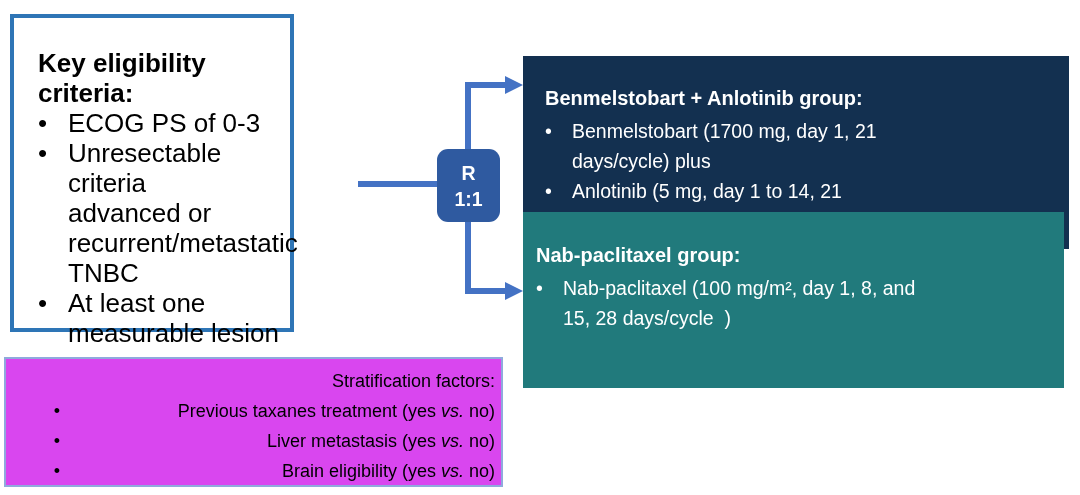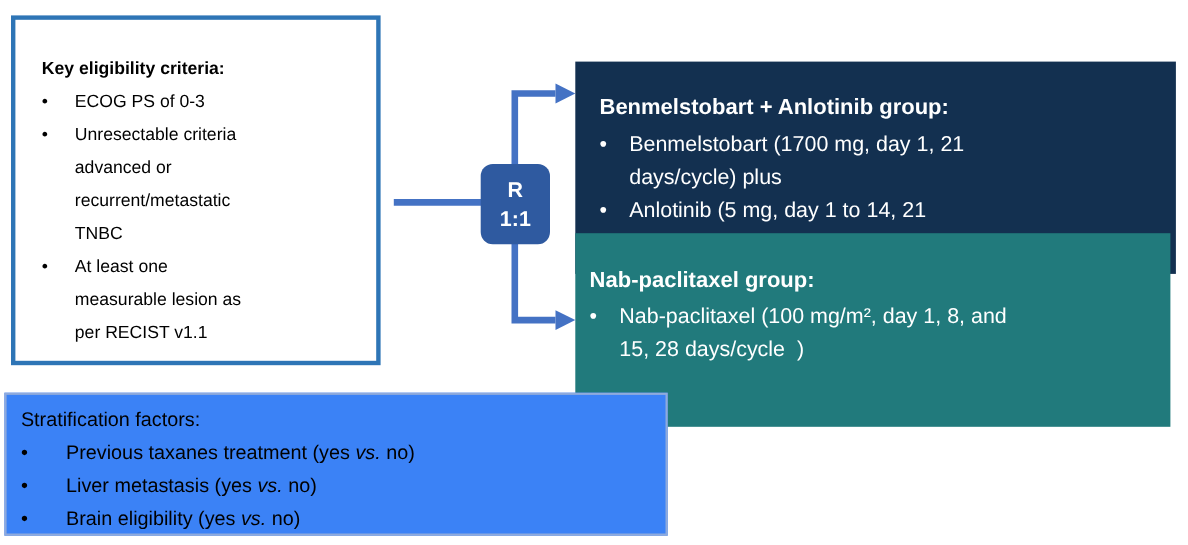--- a/index.html
+++ b/index.html
@@ -9,41 +9,41 @@
     height: 495px;
     background: #ffffff;
     font-family: "Liberation Sans", sans-serif;
     color: #000000;
     overflow: hidden;
   }
   .box { position: absolute; box-sizing: border-box; }
 
   
   .elig-box {
-    left: 10px; top: 14px; width: 336px; height: 318px;
+    left: 10px; top: 14px; width: 284px; height: 318px;
     border: 4px solid #2E75B6;
     background: #ffffff;
     padding: 30px 8px 0 24px;
-    font-size: 16px; line-height: 30px;
+    font-size: 26px; line-height: 30px;
   }
   .elig-box .box-title { font-weight: bold; }
 
   
   .bullet-row { display: flex; align-items: flex-start; }
   .bullet-glyph { flex: 0 0 auto; }
   .elig-box .bullet-glyph { width: 30px; }
   .bullet-text { flex: 1 1 auto; white-space: pre-wrap; }
 
   
   .strat-box {
-    left: 4px; top: 357px; width: 603px; height: 130px;
+    left: 4px; top: 357px; width: 499px; height: 130px;
     border: 2px solid #8FAADC;
-    background: #3b82f6;
+    background: #d946ef;
     padding: 7px 6px 0 13px;
-    font-size: 18px; line-height: 30px;
+    font-size: 18px; line-height: 30px; text-align: right;
   }
   .strat-box .bullet-glyph { width: 41px; }
   .vs-italic { font-style: italic; }
   .pre-seg { white-space: pre-wrap; }
 
   
   .group-box { color: #ffffff; font-size: 19.5px; line-height: 30px; }
   .group-box .box-title { font-weight: bold; font-size: 20px; margin-bottom: 3px; }
   .navy-box {
     left: 523px; top: 8px; width: 546px; height: 193px;

